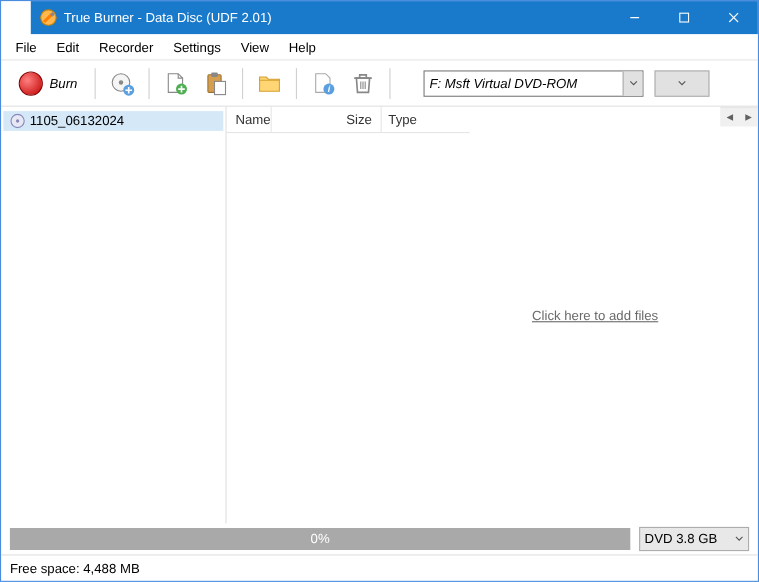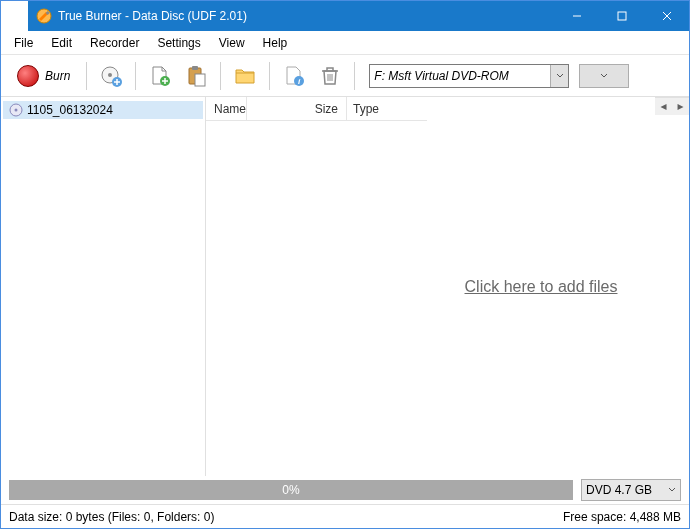--- a/index.html
+++ b/index.html
@@ -8,34 +8,34 @@
 .titlebar .app-icon { width: 16px; height: 16px; margin-right: 6px; }
 .titlebar .title { flex: 1; font-size: 12px; }
 .win-btn { width: 45px; height: 30px; display: flex; align-items: center; justify-content: center; color: #fff; }
 .menubar { height: 24px; display: flex; align-items: center; padding: 0 4px; border-bottom: 1px solid #e5e5e5; }
 .menubar span { padding: 3px 9px; cursor: default; }
 .toolbar { height: 42px; display: flex; align-items: center; padding: 0 8px; gap: 4px; border-bottom: 1px solid #e0e0e0; font-style: italic; }
 .burn-btn { display: flex; align-items: center; gap: 6px; padding: 4px 8px; cursor: pointer; }
 .burn-circle { width: 22px; height: 22px; border-radius: 50%; background: radial-gradient(circle at 35% 35%, #ff8080, #c00000); border: 1px solid #800000; }
 .tbsep { width: 1px; height: 28px; background: #d0d0d0; margin: 0 4px; }
 .tbicon { width: 32px; height: 32px; display: flex; align-items: center; justify-content: center; cursor: pointer; border-radius: 2px; }
-.drive-select { flex: 0 0 200px; height: 24px; border: 1px solid #7a7a7a; background: #fff; display: flex; align-items: center; padding: 0 4px; margin-left: 6px; position: relative; }
+.drive-select { flex: 0 0 200px; height: 24px; border: 1px solid #7a7a7a; background: #fff; display: flex; align-items: center; padding: 0 4px; margin-left: 22px; position: relative; }
 .drive-select .dd { position: absolute; right: 0; top: 0; width: 18px; height: 100%; background: #e1e1e1; border-left: 1px solid #adadad; display: flex; align-items: center; justify-content: center; }
 .small-dd { width: 50px; height: 24px; border: 1px solid #adadad; background: #e1e1e1; margin-left: 6px; display: flex; align-items: center; justify-content: center; }
 .main { flex: 1; display: flex; overflow: hidden; }
 .tree { width: 205px; border-right: 1px solid #e0e0e0; padding: 4px 0; overflow: hidden; }
 .tree-item { display: flex; align-items: center; gap: 4px; padding: 2px 6px; background: #d5e8f8; margin: 0 2px; }
 .tree-item .disc { width: 14px; height: 14px; }
 .files { flex: 1; display: flex; flex-direction: row; }
 .cols { height: 24px; display: flex; align-items: center; border-bottom: 1px solid #e5e5e5; font-size: 12px; color: #333; }
 .col-name { flex: 1; padding-left: 8px; border-right: 1px solid #e5e5e5; height: 100%; display: flex; align-items: center; }
 .col-size { width: 100px; text-align: right; padding-right: 8px; border-right: 1px solid #e5e5e5; height: 100%; display: flex; align-items: center; justify-content: flex-end; }
 .col-type { width: 80px; padding-left: 6px; height: 100%; display: flex; align-items: center; }
 .files-body { flex: 1; display: flex; align-items: center; justify-content: center; position: relative; }
-.add-link { color: #6a6a6a; text-decoration: underline; cursor: pointer; font-size: 16px; }
+.add-link { color: #6a6a6a; text-decoration: underline; cursor: pointer; font-size: 12px; }
 .hscroll { height: 17px; background: #f0f0f0; display: flex; align-items: center; border-top: 1px solid #e0e0e0; }
 .hscroll .arrow { width: 17px; height: 17px; display: flex; align-items: center; justify-content: center; background: #f0f0f0; color: #606060; }
 .hscroll .track { flex: 1; height: 17px; background: #f0f0f0; position: relative; }
 .hscroll .thumb { position: absolute; left: 0; top: 0; height: 100%; width: 100%; background: #cdcdcd; }
 .progress-row { height: 28px; display: flex; align-items: center; padding: 4px 8px; gap: 8px; }
 .progress { flex: 1; height: 20px; background: #a9a9a9; color: #fff; display: flex; align-items: center; justify-content: center; font-size: 12px; }
 .disc-dd { width: 100px; height: 22px; border: 1px solid #adadad; background: #e8e8e8; display: flex; align-items: center; justify-content: space-between; padding: 0 4px; }
 .statusbar { height: 24px; display: flex; align-items: center; justify-content: space-between; padding: 0 8px; border-top: 1px solid #e0e0e0; font-size: 12px; }
 svg { display: block; }
 </style>
@@ -175,23 +175,22 @@
       <div class="arrow">▸</div>
     </div>
   </div>
 </div>
 
 <div class="progress-row">
   <div class="progress">
     <span>0%</span>
   </div>
   <div class="disc-dd">
-    <span>DVD 4.7 GB</span>
+    <span>DVD 3.8 GB</span>
     <svg width="8" height="8">
         <path d="M1 2l3 3 3-3" fill="none" stroke="#555"></path>
       </svg>
   </div>
 </div>
 
 <div class="statusbar">
-  <span>Data size: 0 bytes (Files: 0, Folders: 0)</span>
   <span>Free space: 4,488 MB</span>
 </div>
 
 </body></html>

